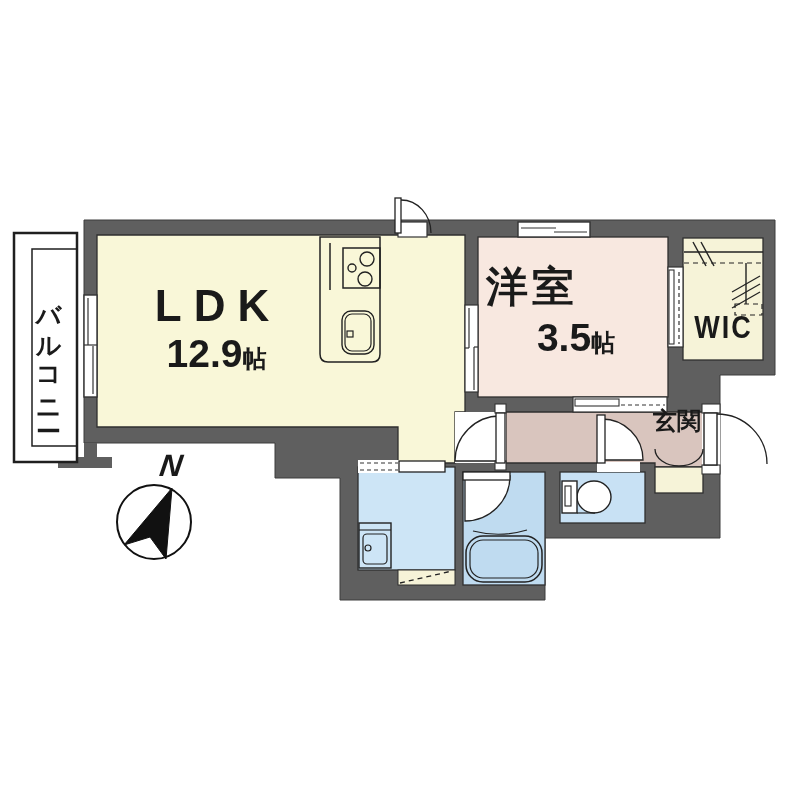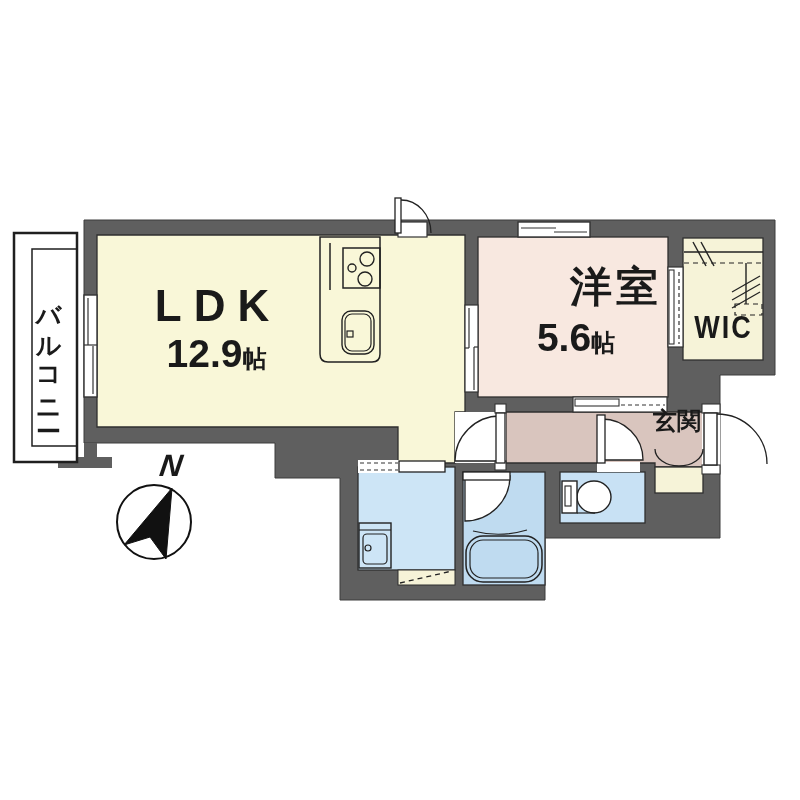--- a/index.html
+++ b/index.html
@@ -2,21 +2,21 @@
 <html style="--wall: #5f5f5f; --outline: #1f1f1f; --ldk: #f9f7d8; --bedroom: #f8e8e0; --hall: #d9c5be; --cream: #f6f3d8; --washroom: #cde5f6; --bath: #bfdbf0; --toilet: #c8e1f4; --paper: #ffffff;"><head>
 <meta charset="utf-8">
 <style>
   html,body{margin:0;padding:0;background:#ffffff;}
   .stage{position:relative;width:800px;height:800px;background:#ffffff;overflow:hidden;
          font-family:"Liberation Sans","DejaVu Sans",sans-serif;}
   .stage svg{position:absolute;left:0;top:0;}
   .label{position:absolute;color:#1a1a1a;font-weight:bold;line-height:1;white-space:nowrap;}
   .room-name-ldk{left:138px;top:284px;width:160px;font-size:44px;letter-spacing:12px;text-align:center;}
   .room-size-ldk{left:124px;top:334px;width:185px;text-align:center;}
-  .room-name-bedroom{left:486px;top:266px;width:176px;font-size:42px;letter-spacing:4px;text-align:right;}
+  .room-name-bedroom{left:486px;top:266px;width:176px;font-size:42px;letter-spacing:4px;text-align:left;}
   .room-size-bedroom{left:486px;top:318px;width:180px;text-align:center;}
   .size-num{font-size:39px;}
   .size-unit{font-size:24px;}
   .wic-label{left:684px;top:315px;width:79px;font-size:27px;letter-spacing:2px;text-align:center;transform:scaleY(1.15);}
   .genkan-label{left:648px;top:409px;width:58px;font-size:24px;text-align:center;}
   .balcony-label{left:36px;top:287px;font-size:25px;letter-spacing:4px;writing-mode:vertical-rl;text-orientation:upright;}
   .north-label{left:160px;top:450px;font-size:31px;font-style:italic;transform:skewX(-8deg);}
 </style>
 </head>
 <body>
@@ -185,19 +185,19 @@
   </g>
 
 </svg>
 
 <div class="label balcony-label">バルコニー</div>
 
 <div class="label room-name-ldk">LDK</div>
 <div class="label room-size-ldk"><span class="size-num">12.9</span><span class="size-unit">帖</span></div>
 
 <div class="label room-name-bedroom">洋室</div>
-<div class="label room-size-bedroom"><span class="size-num">5.6</span><span class="size-unit">帖</span></div>
+<div class="label room-size-bedroom"><span class="size-num">3.5</span><span class="size-unit">帖</span></div>
 
 <div class="label wic-label">WIC</div>
 <div class="label genkan-label">玄関</div>
 <div class="label north-label">N</div>
 
 </div>
 
 </body></html>

